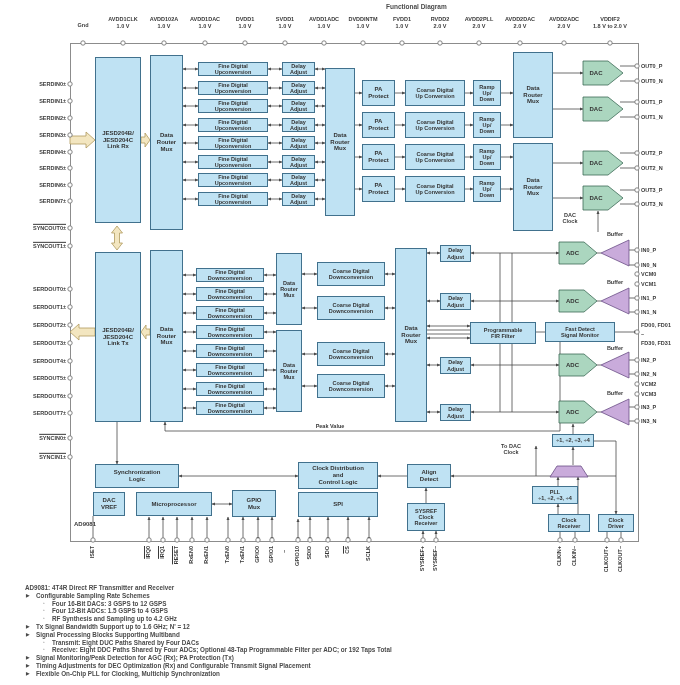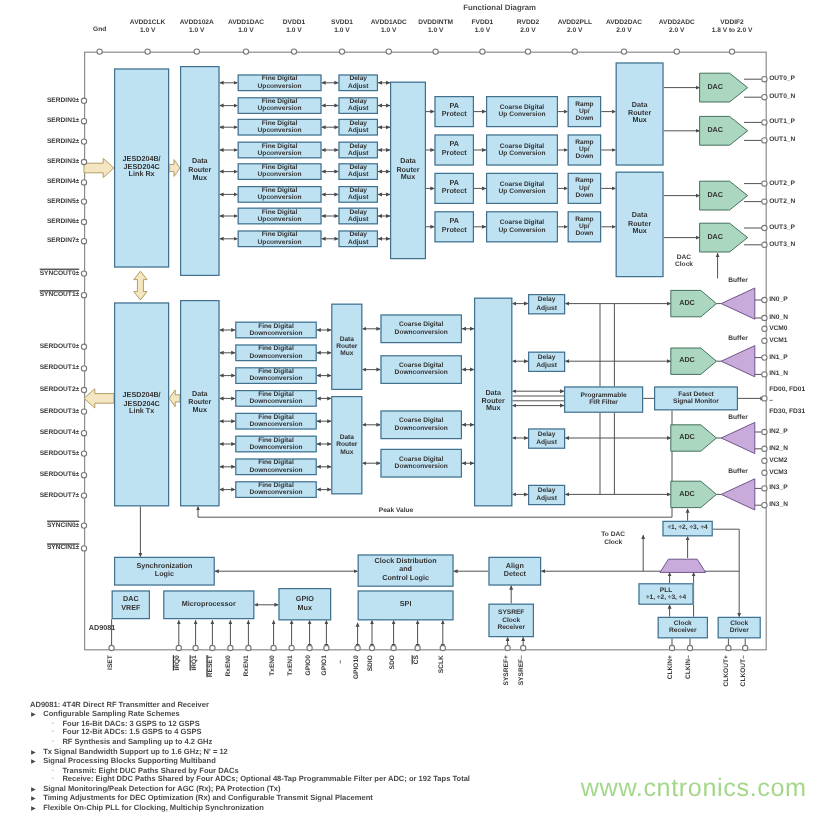--- a/index.html
+++ b/index.html
@@ -553,14 +553,13 @@
     <div class="note l2">RF Synthesis and Sampling up to 4.2 GHz</div>
     <div class="note l1">Tx Signal Bandwidth Support up to 1.6 GHz; N' = 12</div>
     <div class="note l1">Signal Processing Blocks Supporting Multiband</div>
     <div class="note l2">Transmit: Eight DUC Paths Shared by Four DACs</div>
     <div class="note l2">Receive: Eight DDC Paths Shared by Four ADCs; Optional 48-Tap Programmable Filter per ADC; or 192 Taps Total</div>
     <div class="note l1">Signal Monitoring/Peak Detection for AGC (Rx); PA Protection (Tx)</div>
     <div class="note l1">Timing Adjustments for DEC Optimization (Rx) and Configurable Transmit Signal Placement</div>
     <div class="note l1">Flexible On-Chip PLL for Clocking, Multichip Synchronization</div>
   </div>
 
-  <div id="wm">www.cntronics.com</div>
 </div>
 
 </body></html>

